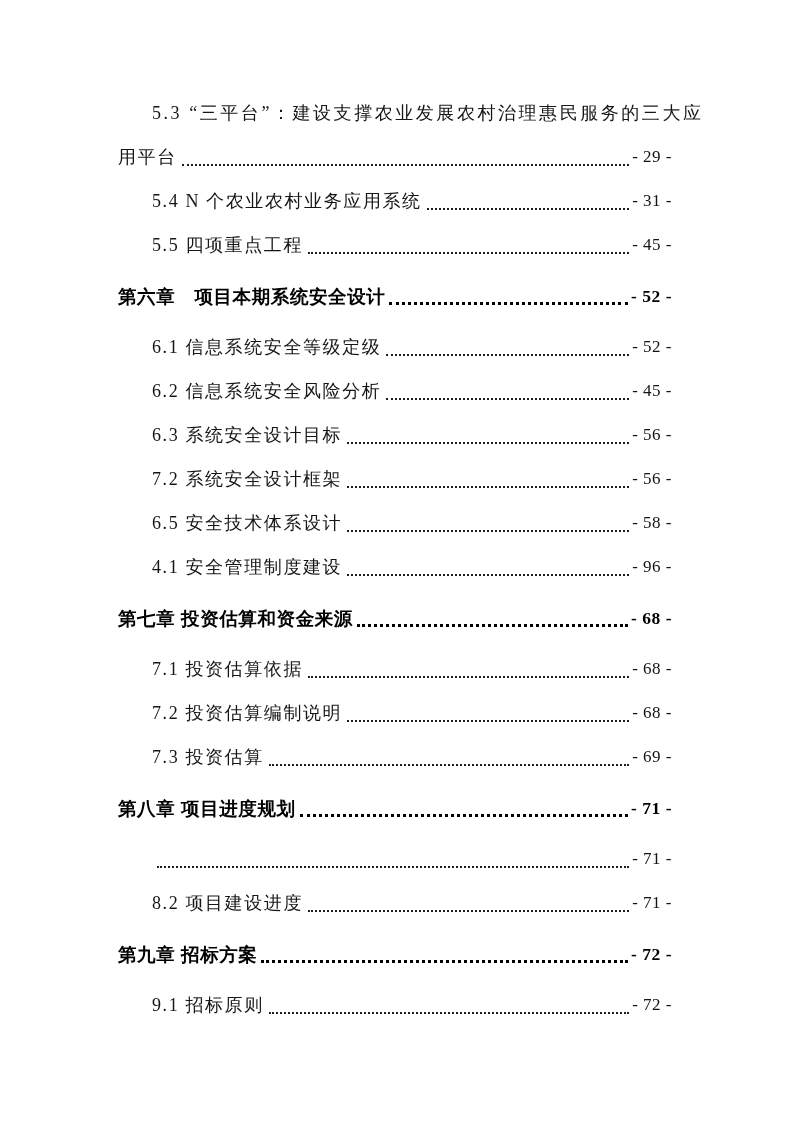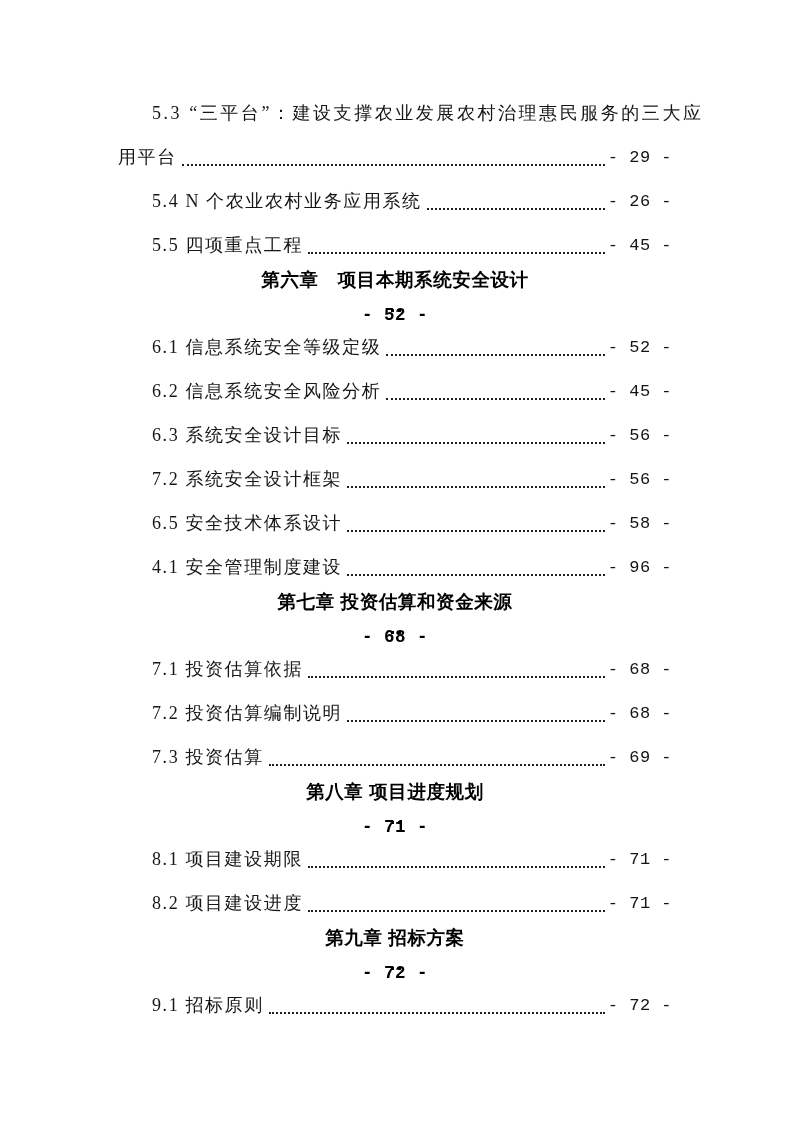--- a/index.html
+++ b/index.html
@@ -41,72 +41,71 @@
   .toc-row.sub.cont {
     padding-left: 0;
   }
   .toc-row.chapter {
     height: 58px;
     font-family: "Liberation Sans", "DejaVu Sans", sans-serif;
     font-weight: 700;
     font-size: 18.5px;
     letter-spacing: 0.6px;
     color: #000000;
-    flex-direction: column;
   }
   .entry-title {
     white-space: pre;
   }
   .dot-leader {
     flex: 1;
     height: 0;
     border-bottom: 2px dotted #1e1e1e;
     position: relative;
     top: 8px;
     margin: 0 3px 0 5px;
     min-width: 10px;
   }
   .chapter .dot-leader {
     border-bottom: 3px dotted #000000;
     top: 7px;
     margin-left: 4px;
   }
   .page-num {
-    font-family: Liberation Mono, monospace;
+    font-family: Liberation Serif, serif;
     font-size: 17px;
     letter-spacing: 0.5px;
     font-weight: 400;
     color: #141414;
     white-space: pre;
   }
   .chapter .page-num {
     font-weight: 700;
     font-size: 17.5px;
     color: #000000;
   }
 </style>
 </head>
 <body>
 
 <div class="page">
   <div class="toc" id="toc">
       <div class="toc-row sub wrap-first"><span class="entry-title">5.3 “三平台”：建设支撑农业发展农村治理惠民服务的三大应</span></div>
       <div class="toc-row sub cont"><span class="entry-title">用平台</span><div class="dot-leader"></div><span class="page-num">- 29 -</span></div>
-      <div class="toc-row sub"><span class="entry-title">5.4 N 个农业农村业务应用系统</span><div class="dot-leader"></div><span class="page-num">- 26 -</span></div>
+      <div class="toc-row sub"><span class="entry-title">5.4 N 个农业农村业务应用系统</span><div class="dot-leader"></div><span class="page-num">- 31 -</span></div>
       <div class="toc-row sub"><span class="entry-title">5.5 四项重点工程</span><div class="dot-leader"></div><span class="page-num">- 45 -</span></div>
       <div class="toc-row chapter"><span class="entry-title">第六章　项目本期系统安全设计</span><div class="dot-leader"></div><span class="page-num">- 52 -</span></div>
       <div class="toc-row sub"><span class="entry-title">6.1 信息系统安全等级定级</span><div class="dot-leader"></div><span class="page-num">- 52 -</span></div>
       <div class="toc-row sub"><span class="entry-title">6.2 信息系统安全风险分析</span><div class="dot-leader"></div><span class="page-num">- 45 -</span></div>
       <div class="toc-row sub"><span class="entry-title">6.3 系统安全设计目标</span><div class="dot-leader"></div><span class="page-num">- 56 -</span></div>
       <div class="toc-row sub"><span class="entry-title">7.2 系统安全设计框架</span><div class="dot-leader"></div><span class="page-num">- 56 -</span></div>
       <div class="toc-row sub"><span class="entry-title">6.5 安全技术体系设计</span><div class="dot-leader"></div><span class="page-num">- 58 -</span></div>
       <div class="toc-row sub"><span class="entry-title">4.1 安全管理制度建设</span><div class="dot-leader"></div><span class="page-num">- 96 -</span></div>
       <div class="toc-row chapter"><span class="entry-title">第七章 投资估算和资金来源</span><div class="dot-leader"></div><span class="page-num">- 68 -</span></div>
       <div class="toc-row sub"><span class="entry-title">7.1 投资估算依据</span><div class="dot-leader"></div><span class="page-num">- 68 -</span></div>
       <div class="toc-row sub"><span class="entry-title">7.2 投资估算编制说明</span><div class="dot-leader"></div><span class="page-num">- 68 -</span></div>
       <div class="toc-row sub"><span class="entry-title">7.3 投资估算</span><div class="dot-leader"></div><span class="page-num">- 69 -</span></div>
       <div class="toc-row chapter"><span class="entry-title">第八章 项目进度规划</span><div class="dot-leader"></div><span class="page-num">- 71 -</span></div>
-      <div class="toc-row sub"><span class="entry-title">8.1 项目建设期限</span><div class="dot-leader"></div><span class="page-num">- 71 -</span></div>
+      <div class="toc-row sub"><div class="dot-leader"></div><span class="page-num">- 71 -</span></div>
       <div class="toc-row sub"><span class="entry-title">8.2 项目建设进度</span><div class="dot-leader"></div><span class="page-num">- 71 -</span></div>
       <div class="toc-row chapter"><span class="entry-title">第九章 招标方案</span><div class="dot-leader"></div><span class="page-num">- 72 -</span></div>
       <div class="toc-row sub"><span class="entry-title">9.1 招标原则</span><div class="dot-leader"></div><span class="page-num">- 72 -</span></div>
     </div>
 </div>
 
 </body></html>

